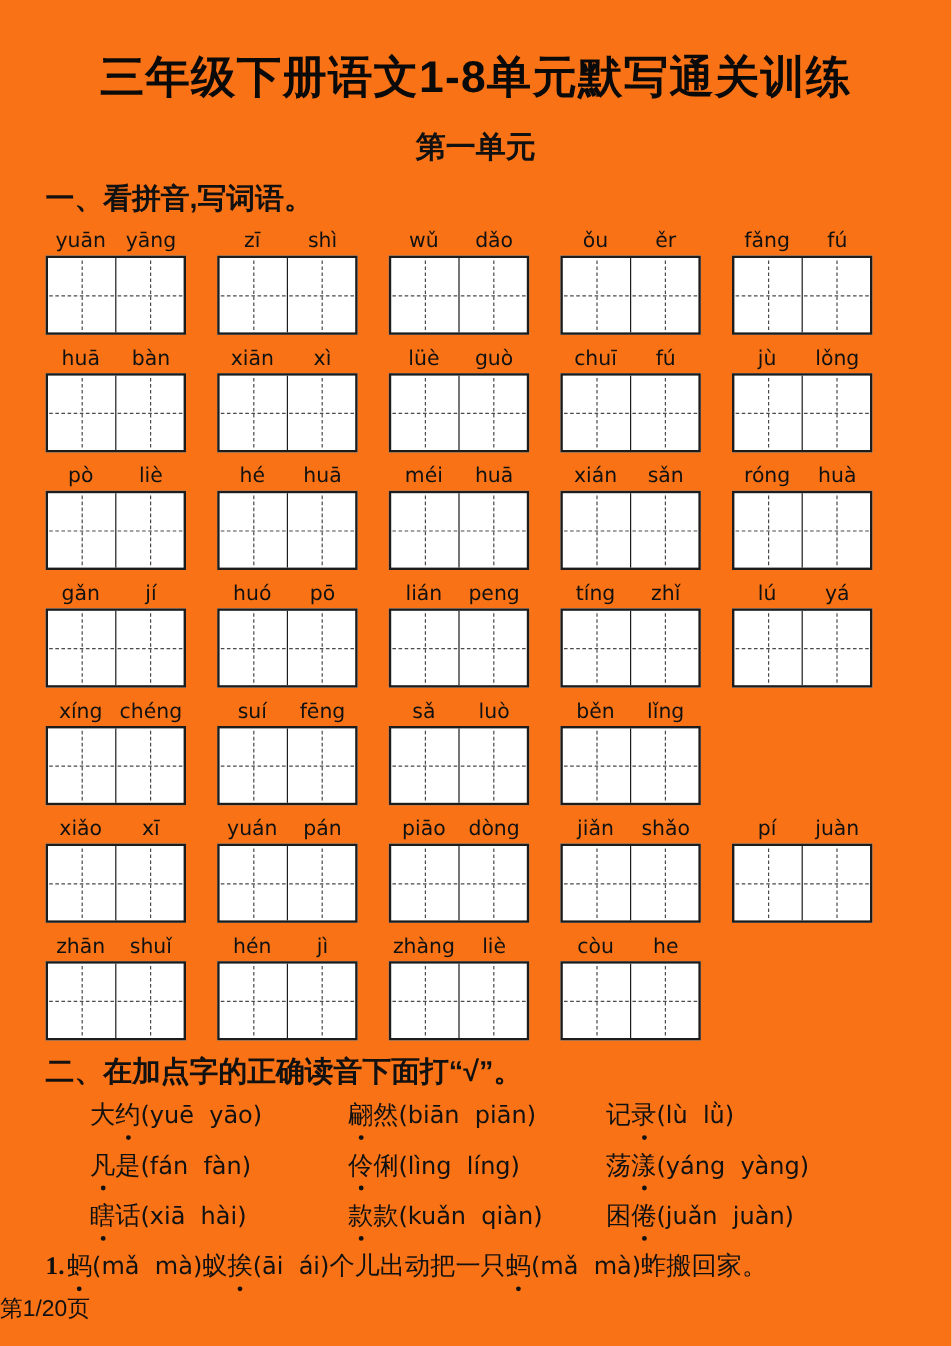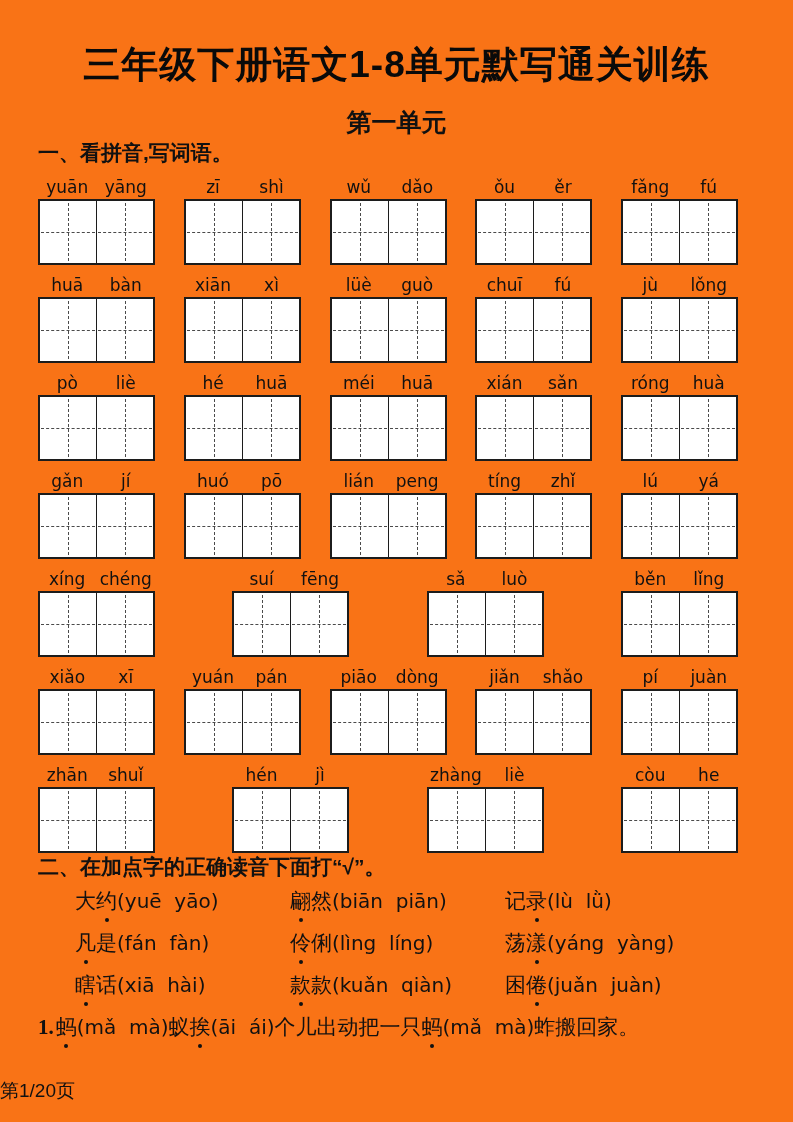--- a/index.html
+++ b/index.html
@@ -24,27 +24,27 @@
     color: #0a0a0a;
   }
   .subtitle {
     margin: 0;
     padding-top: 16px;
     text-align: center;
     font-size: 25px;
     font-weight: 800;
   }
   .section-heading {
-    margin: 0 0 4px 38px;
-    font-size: 21px;
+    margin: 10px 0 4px 38px;
+    font-size: 24px;
     font-weight: 800;
   }
   
   .pinyin-rows { margin-left: 38px; width: 700px; }
-  .p-row { display: flex; gap: 26px; margin-top: 6px; justify-content: space-between; }
+  .p-row { display: flex; gap: 26px; margin-top: 6px; }
   .word-block { width: 117px; flex: 0 0 117px; }
   .pinyin {
     display: flex;
     height: 26px;
     align-items: flex-end;
     font-family: "DejaVu Sans", sans-serif;
     font-size: 17px;
     line-height: 24px;
     white-space: nowrap;
   }

